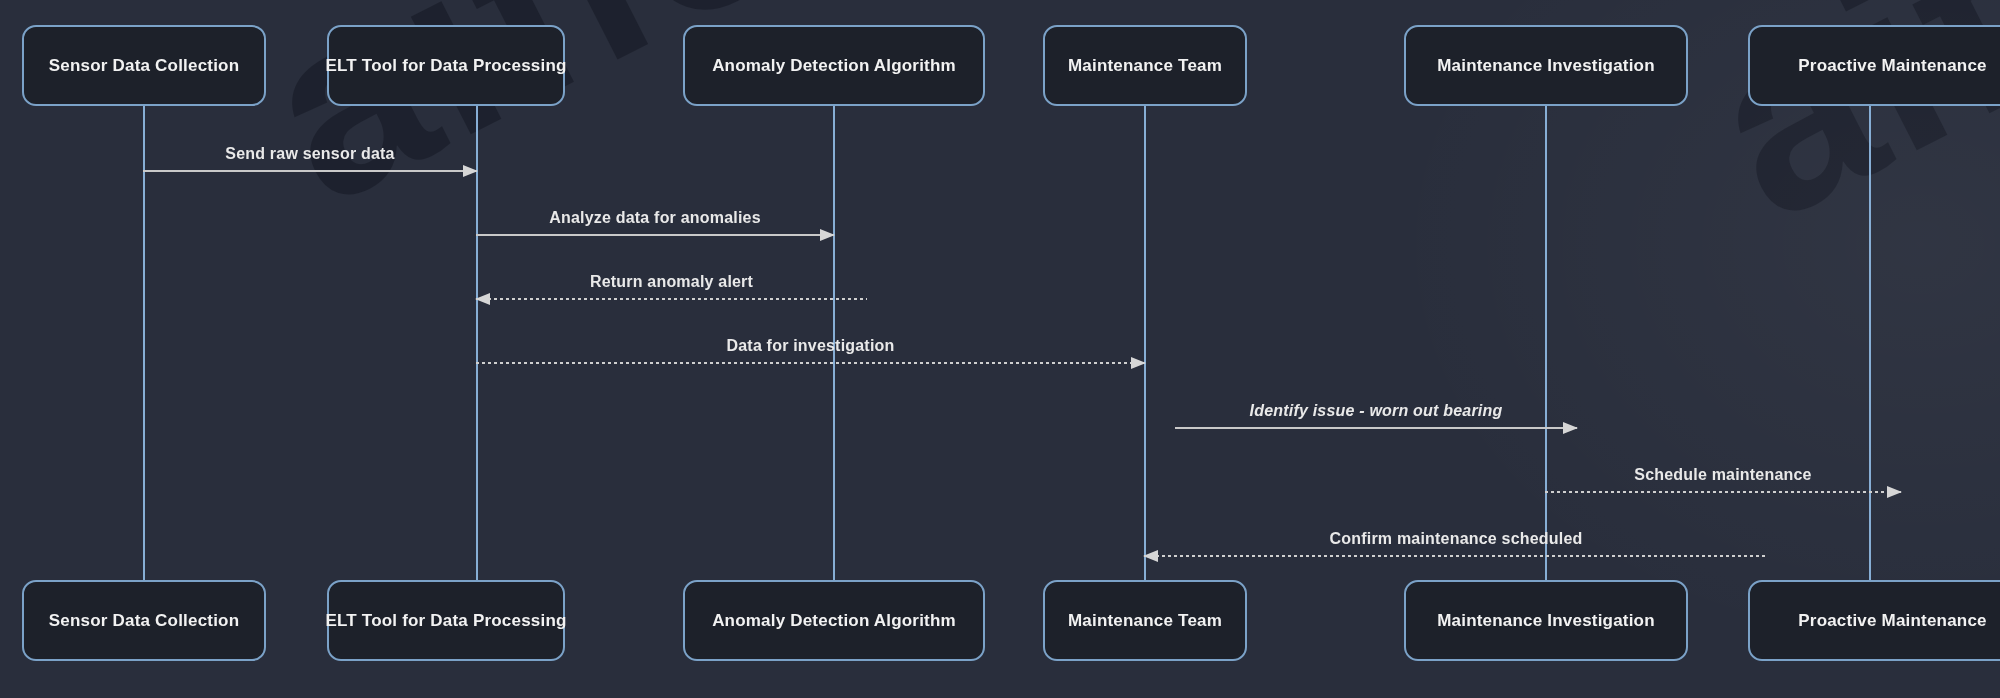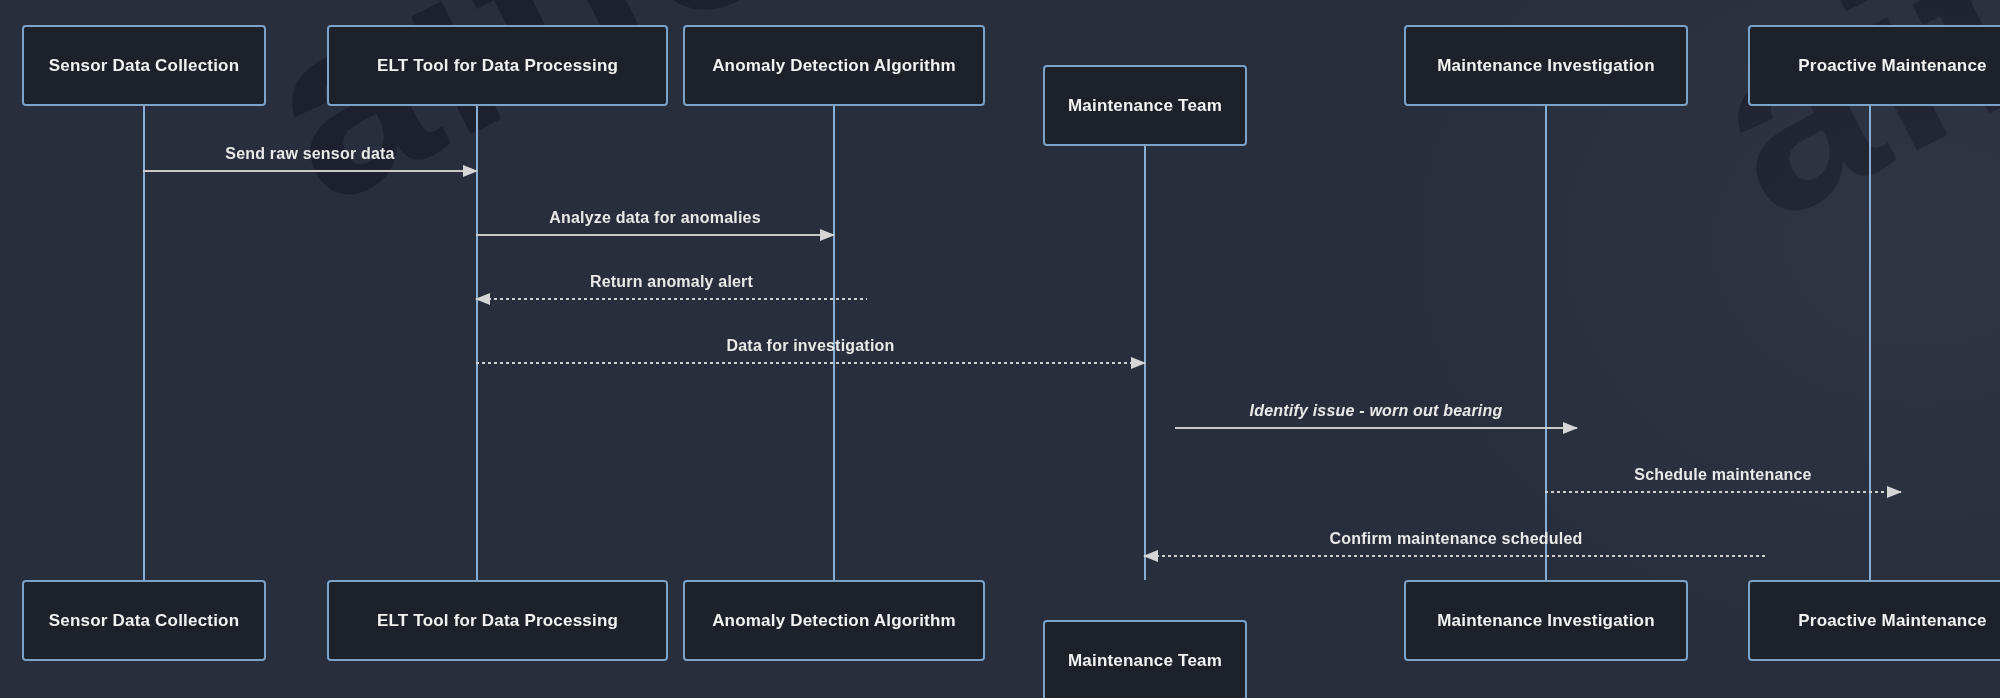--- a/index.html
+++ b/index.html
@@ -23,35 +23,35 @@
     letter-spacing:6px;
     z-index:0; pointer-events:none; user-select:none;
   }
   .wm1 { left:352px; top:-28px; }
   .wm2 { left:1798px; top:-12px; }
 
   .actor-box {
     position:absolute; height:81px;
     background:#1d212a;
     border:2px solid #7ba2c8;
-    border-radius:4px;
+    border-radius:14px;
     box-sizing:border-box;
     display:flex; align-items:center; justify-content:center;
     z-index:3;
   }
   .actor-box span {
     color:#f2f2f2; font-size:17px; font-weight:bold; letter-spacing:0.2px;
     text-align:center; padding:0 8px; white-space:nowrap;
   }
   .row-top .actor-box { top:25px; }
   .row-bottom .actor-box { top:580px; }
   .ab1 { left:22px;   width:244px; }
-  .ab2 { left:327px;  width:341px; }
+  .ab2 { left:327px;  width:238px; }
   .ab3 { left:683px;  width:302px; }
-  .ab4 { left:1043px; width:204px;margin-top:40px; }
+  .ab4 { left:1043px; width:204px; }
   .ab5 { left:1404px; width:284px; }
   .ab6 { left:1748px; width:289px; }
 
   .lifeline {
     position:absolute; top:106px; height:474px; width:2px;
     background:#87aed5; z-index:1;
   }
   .ll1 { left:143px; } .ll2 { left:476px; } .ll3 { left:833px; }
   .ll4 { left:1144px; } .ll5 { left:1545px; } .ll6 { left:1869px; }
 

